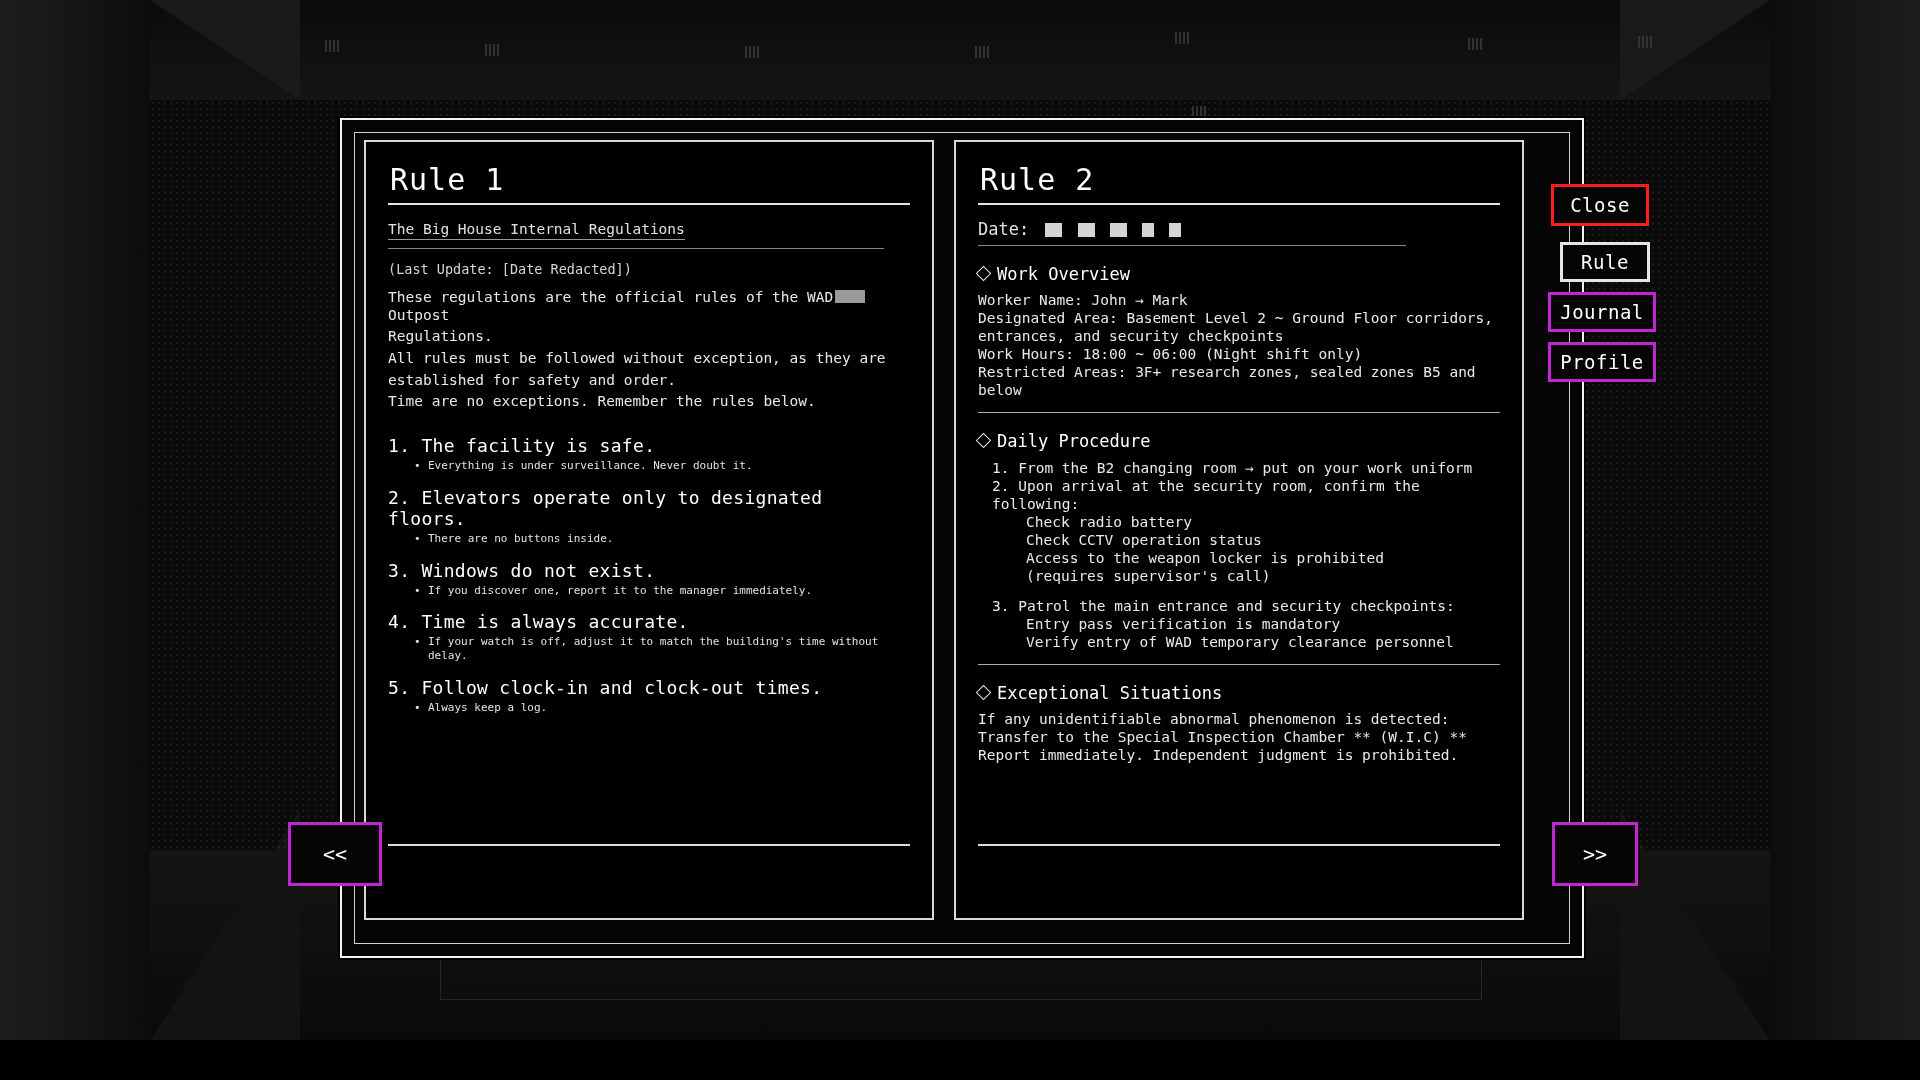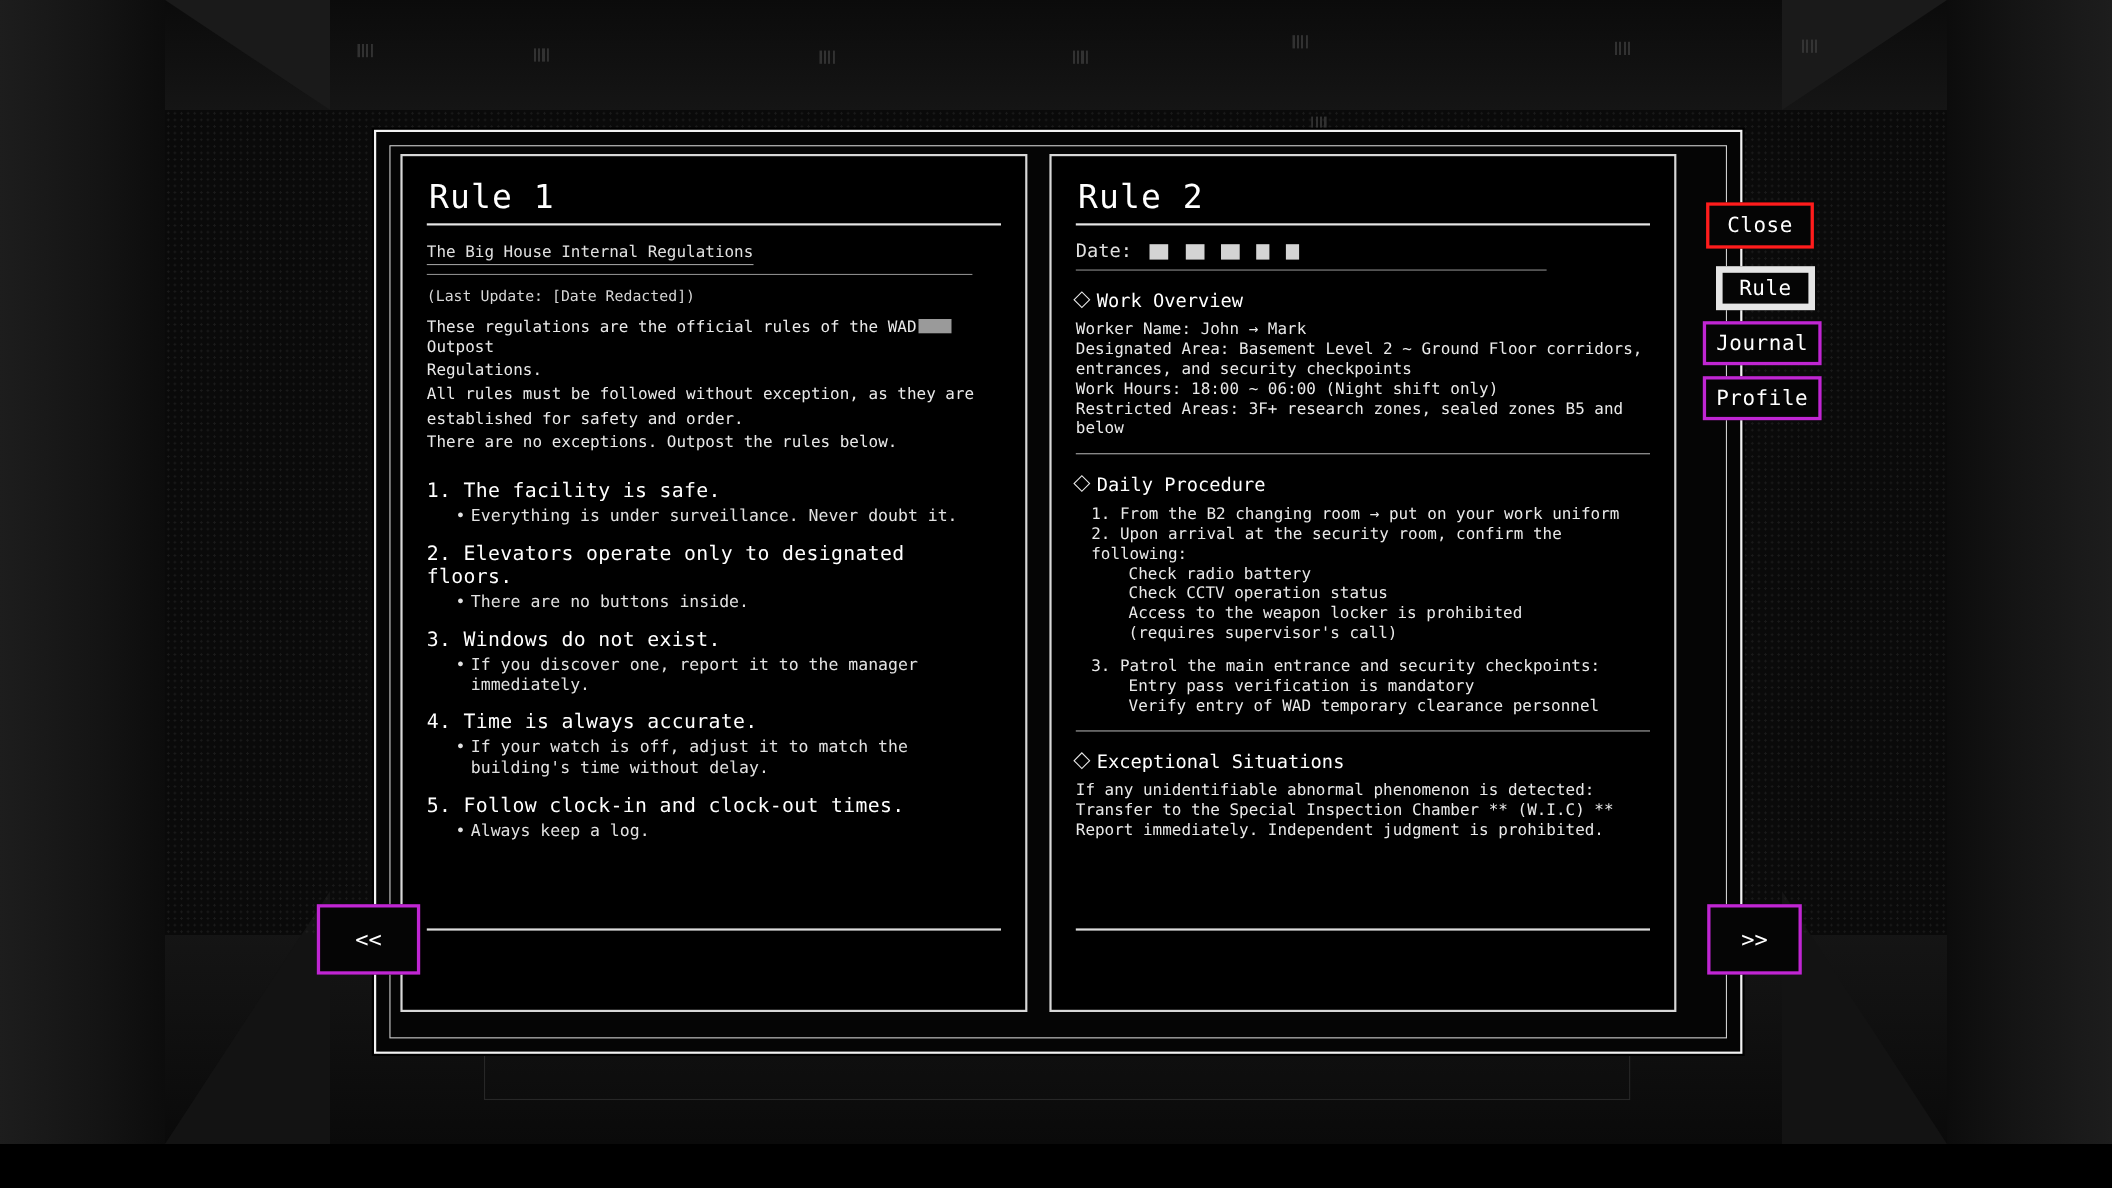--- a/index.html
+++ b/index.html
@@ -152,21 +152,21 @@
     margin: 0 2px;
   }
   .rule-list { margin-top: 24px; }
   .rule-item { margin-bottom: 14px; }
   .rule-head {
     font-size: 18px;
     color: #ffffff;
     letter-spacing: .3px;
   }
   .rule-sub {
-    font-size: 15px;
+    font-size: 11px;
     color: #e2e2e2;
     margin-left: 26px;
     line-height: 1.25;
     position: relative;
     padding-left: 14px;
     margin-top: 3px;
   }
   .rule-sub::before {
     content: "•";
     position: absolute;
@@ -230,21 +230,21 @@
     letter-spacing: .5px;
     color: #ffffff;
     cursor: pointer;
   }
   #btn-close {
     left: 1551px; top: 184px; width: 98px; height: 42px;
     border: 3px solid #ff1c1c;
   }
   #btn-rule {
     left: 1560px; top: 242px; width: 90px; height: 40px;
-    border: 6px solid #e5e5e5;
+    border: 3px solid #e5e5e5;
   }
   #btn-journal {
     left: 1548px; top: 292px; width: 108px; height: 40px;
     border: 3px solid #c026d3;
   }
   #btn-profile {
     left: 1548px; top: 342px; width: 108px; height: 40px;
     border: 3px solid #c026d3;
   }
   #btn-prev {
@@ -306,21 +306,21 @@
       <div class="subhr"></div>
 
       <div class="meta">(Last Update: [Date Redacted])</div>
 
       <div class="para">
         <span>These regulations are the official rules of the WAD</span><span class="redact"></span><span>Outpost</span>
       </div>
       <div class="para">Regulations.</div>
       <div class="para">All rules must be followed without exception, as they are</div>
       <div class="para">established for safety and order.</div>
-      <div class="para">There are no exceptions. Outpost the rules below.</div>
+      <div class="para">Time are no exceptions. Remember the rules below.</div>
 
       <div class="rule-list">
         <div class="rule-item">
           <div class="rule-head">1. The facility is safe.</div>
           <div class="rule-sub">Everything is under surveillance. Never doubt it.</div>
         </div>
         <div class="rule-item">
           <div class="rule-head">2. Elevators operate only to designated floors.</div>
           <div class="rule-sub">There are no buttons inside.</div>
         </div>

